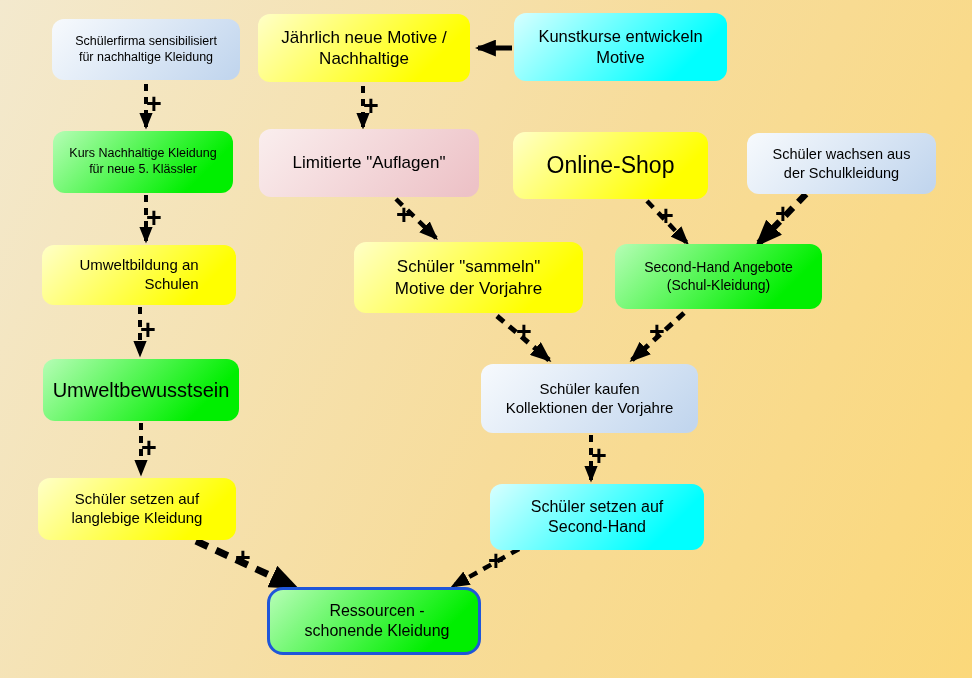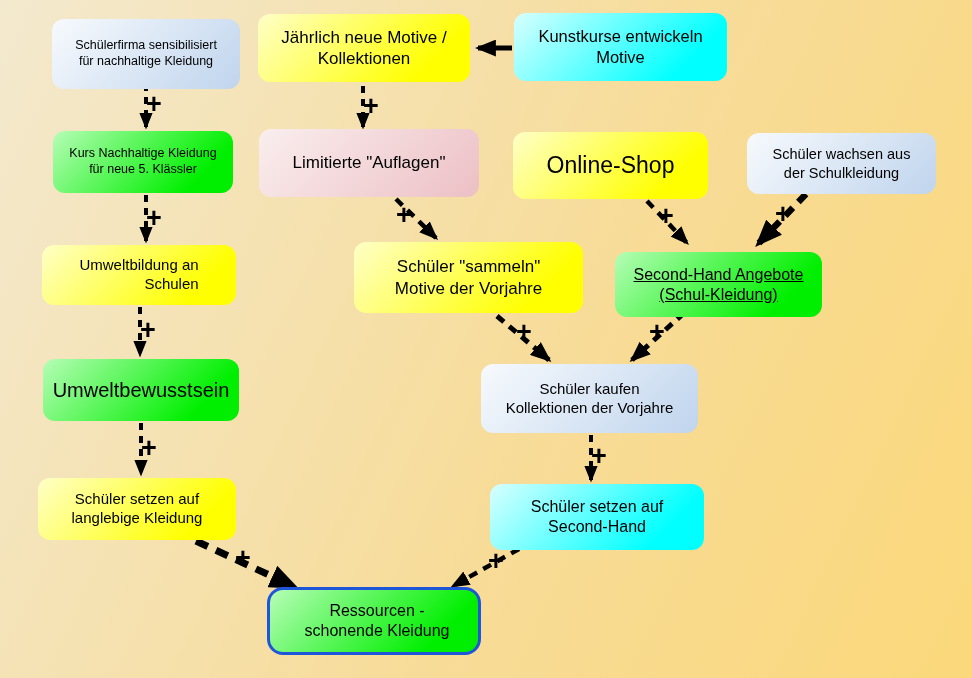--- a/index.html
+++ b/index.html
@@ -70,37 +70,37 @@
         <text x="148" y="330" class="sign" text-anchor="middle" dominant-baseline="central">+</text>
         <text x="524" y="332" class="sign" text-anchor="middle" dominant-baseline="central">+</text>
         <text x="657" y="332" class="sign" text-anchor="middle" dominant-baseline="central">+</text>
         <text x="149" y="448" class="sign" text-anchor="middle" dominant-baseline="central">+</text>
         <text x="599" y="456" class="sign" text-anchor="middle" dominant-baseline="central">+</text>
         <text x="243" y="558" class="sign" text-anchor="middle" dominant-baseline="central">+</text>
         <text x="496" y="561" class="sign" text-anchor="middle" dominant-baseline="central">+</text>
       </g>
   </svg>
   <div id="node-layer">
-      <div class="node c-blue" style="left: 52px; top: 19px; width: 188px; height: 70px; font-size: 12.5px;"><span>Schülerfirma sensibilisiert
+      <div class="node c-blue" style="left: 52px; top: 19px; width: 188px; height: 61px; font-size: 12.5px;"><span>Schülerfirma sensibilisiert
 für nachhaltige Kleidung</span></div>
       <div class="node c-yellow" style="left: 258px; top: 14px; width: 212px; height: 68px; font-size: 17px;"><span>Jährlich neue Motive /
-Kollektionen</span></div>
+Nachhaltige</span></div>
       <div class="node c-cyan" style="left: 514px; top: 13px; width: 213px; height: 68px; font-size: 16.5px;"><span>Kunstkurse entwickeln
 Motive</span></div>
       <div class="node c-green" style="left: 53px; top: 131px; width: 180px; height: 62px; font-size: 12.5px;"><span>Kurs Nachhaltige Kleidung
 für neue 5. Klässler</span></div>
       <div class="node c-pink" style="left: 259px; top: 129px; width: 220px; height: 68px; font-size: 17px;"><span>Limitierte "Auflagen"</span></div>
       <div class="node c-yellow" style="left: 513px; top: 132px; width: 195px; height: 67px; font-size: 23px;"><span>Online-Shop</span></div>
       <div class="node c-blue" style="left: 747px; top: 133px; width: 189px; height: 61px; font-size: 14.5px;"><span>Schüler wachsen aus
 der Schulkleidung</span></div>
       <div class="node c-yellow" style="left: 42px; top: 245px; width: 194px; height: 60px; font-size: 15px; text-align: right;"><span>Umweltbildung an
 Schulen</span></div>
       <div class="node c-yellow" style="left: 354px; top: 242px; width: 229px; height: 71px; font-size: 17px;"><span>Schüler "sammeln"
 Motive der Vorjahre</span></div>
-      <div class="node c-green" style="left: 615px; top: 252px; width: 207px; height: 65px; font-size: 16px; text-decoration: underline;"><span>Second-Hand Angebote
+      <div class="node c-green" style="left: 615px; top: 244px; width: 207px; height: 65px; font-size: 14px;"><span>Second-Hand Angebote
 (Schul-Kleidung)</span></div>
       <div class="node c-green" style="left: 43px; top: 359px; width: 196px; height: 62px; font-size: 20px;"><span>Umweltbewusstsein</span></div>
       <div class="node c-blue" style="left: 481px; top: 364px; width: 217px; height: 69px; font-size: 15px;"><span>Schüler kaufen
 Kollektionen der Vorjahre</span></div>
       <div class="node c-yellow" style="left: 38px; top: 478px; width: 198px; height: 62px; font-size: 15px;"><span>Schüler setzen auf
 langlebige Kleidung</span></div>
       <div class="node c-cyan" style="left: 490px; top: 484px; width: 214px; height: 66px; font-size: 16px;"><span>Schüler setzen auf
 Second-Hand</span></div>
       <div class="node c-green outcome" style="left: 267px; top: 587px; width: 214px; height: 68px; font-size: 16px; padding-left: 12px;"><span>Ressourcen -
 schonende Kleidung</span></div>

